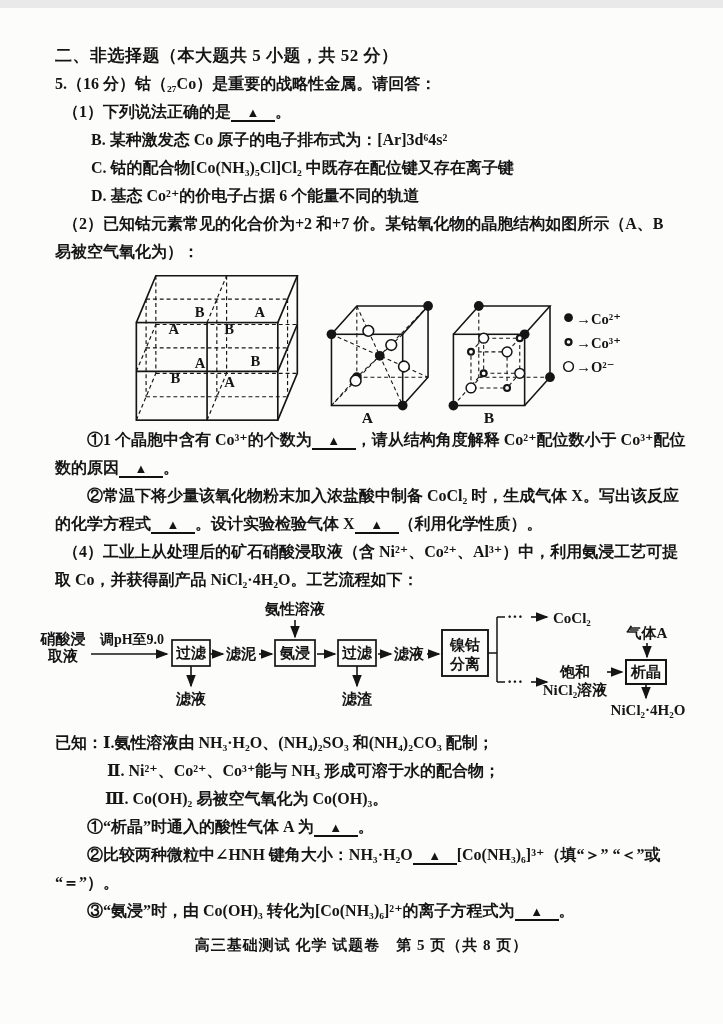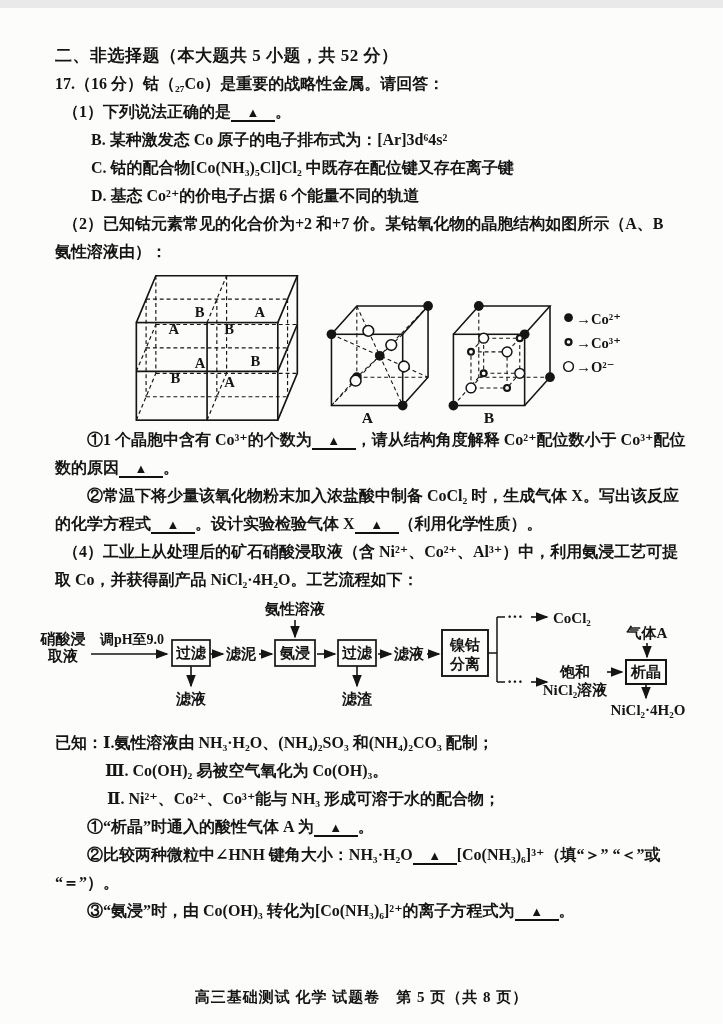--- a/index.html
+++ b/index.html
@@ -23,38 +23,38 @@
   .ind-d2{padding-left:50px;}
   .blank{
     display:inline-block;min-width:38px;text-align:center;
     border-bottom:2px solid #111;padding:0 3px;
     font-size:13px;line-height:15px;vertical-align:baseline;
   }
   .fig1{height:160px;margin-left:70px;}
   .fig2{height:135px;margin-left:-20px;}
   svg text{font-family:"Liberation Serif","DejaVu Serif",serif;font-weight:600;fill:#151515;}
   .footer{
-    position:absolute;left:0;top:980px;width:100%;
+    position:absolute;left:0;top:928px;width:100%;
     text-align:center;font-size:15px;letter-spacing:1px;
   }
 </style>
 </head>
 <body>
 
 <div class="page">
   <div class="content">
 
     <p class="ln strong">二、非选择题（本大题共 5 小题，共 52 分）</p>
-    <p class="ln">17.（16 分）钴（₂₇Co）是重要的战略性金属。请回答：</p>
+    <p class="ln">5.（16 分）钴（₂₇Co）是重要的战略性金属。请回答：</p>
     <p class="ln ind-a">（1）下列说法正确的是<span class="blank">▲</span>。</p>
     <p class="ln ind-b">B. 某种激发态 Co 原子的电子排布式为：[Ar]3d⁶4s²</p>
     <p class="ln ind-b">C. 钴的配合物[Co(NH₃)₅Cl]Cl₂ 中既存在配位键又存在离子键</p>
     <p class="ln ind-b">D. 基态 Co²⁺的价电子占据 6 个能量不同的轨道</p>
     <p class="ln ind-a">（2）已知钴元素常见的化合价为+2 和+7 价。某钴氧化物的晶胞结构如图所示（A、B</p>
-    <p class="ln">氨性溶液由）：</p>
+    <p class="ln">易被空气氧化为）：</p>
 
     <div class="fig1">
       <svg viewBox="0 0 530 164" width="530" height="160">
 
         <g stroke="#151515" stroke-width="1.7" fill="none">
           <rect x="5" y="58" width="145" height="100"></rect>
           <path d="M5 58 L25 10 L170 10 L150 58"></path>
           <path d="M170 10 L170 110 L150 158"></path>
           <line x1="77.5" y1="58" x2="77.5" y2="158"></line>
           <line x1="5" y1="108" x2="150" y2="108"></line>
@@ -237,22 +237,22 @@
           <line x1="612" y1="49" x2="612" y2="63" stroke="#151515" stroke-width="1.6" marker-end="url(#arr)"></line>
           <rect x="591" y="66" width="40" height="24" fill="none" stroke="#151515" stroke-width="2"></rect>
           <text x="611" y="83" text-anchor="middle">析晶</text>
           <line x1="611" y1="90" x2="611" y2="104" stroke="#151515" stroke-width="1.6" marker-end="url(#arr)"></line>
           <text x="613" y="121" text-anchor="middle">NiCl₂·4H₂O</text>
         </g>
       </svg>
     </div>
 
     <p class="ln">已知：Ⅰ.氨性溶液由 NH₃·H₂O、(NH₄)₂SO₃ 和(NH₄)₂CO₃ 配制；</p>
+    <p class="ln ind-d">Ⅱ. Ni²⁺、Co²⁺、Co³⁺能与 NH₃ 形成可溶于水的配合物；</p>
     <p class="ln ind-d2">Ⅲ. Co(OH)₂ 易被空气氧化为 Co(OH)₃。</p>
-    <p class="ln ind-d">Ⅱ. Ni²⁺、Co²⁺、Co³⁺能与 NH₃ 形成可溶于水的配合物；</p>
     <p class="ln ind-c">①“析晶”时通入的酸性气体 A 为<span class="blank">▲</span>。</p>
     <p class="ln ind-c">②比较两种微粒中∠HNH 键角大小：NH₃·H₂O<span class="blank">▲</span>[Co(NH₃)₆]³⁺（填“＞” “＜”或</p>
     <p class="ln">“＝”）。</p>
     <p class="ln ind-c">③“氨浸”时，由 Co(OH)₃ 转化为[Co(NH₃)₆]²⁺的离子方程式为<span class="blank">▲</span>。</p>
 
   </div>
 
   <div class="footer">高三基础测试 化学 试题卷　第 5 页（共 8 页）</div>
 </div>
 

